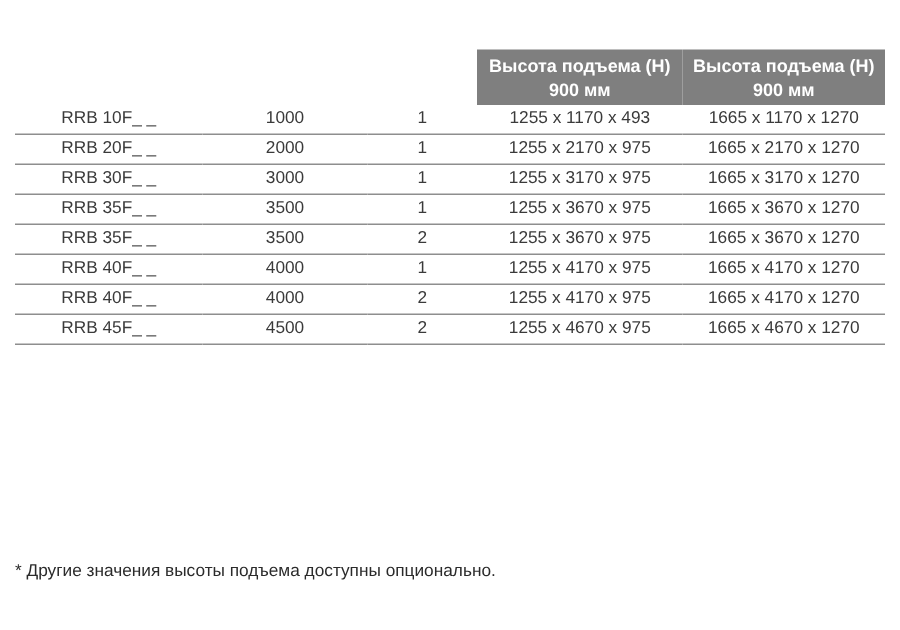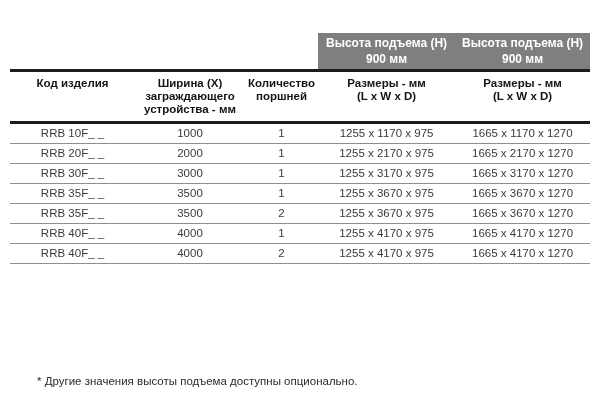--- a/index.html
+++ b/index.html
@@ -48,21 +48,21 @@
     border-bottom:1px solid var(--rule-light,#8e8e8e);
     color:var(--data-text,#3a3a3a);
     font-size:11.5px;font-weight:400;line-height:13px;
     text-align:center;vertical-align:middle;
     padding:3px 2px 3px;height:19px;background:#fff;
   }
 
   .footnote{
     position:absolute;left:10px;top:374px;
     color:var(--footnote-text,#2b2b2b);
-    font-size:11.5px;line-height:14px;margin-left:27px;
+    font-size:11.5px;line-height:14px;
   }
 </style>
 </head>
 <body>
 
 <div class="page">
 
   <table class="spec">
     <colgroup>
       <col class="c1">
@@ -76,40 +76,27 @@
         <td class="band-spacer" colspan="3"></td>
         <th class="band">
           <div>Высота подъема (H)</div>
           <div>900 мм</div>
         </th>
         <th class="band">
           <div>Высота подъема (H)</div>
           <div>900 мм</div>
         </th>
       </tr>
-      <tr class="cols-row">
-        <th>Код изделия</th>
-        <th>Ширина (X) заграждающего устройства - мм</th>
-        <th>Количество поршней</th>
-        <th>
-          <div>Размеры - мм</div>
-          <div>(L x W x D)</div>
-        </th>
-        <th>
-          <div>Размеры - мм</div>
-          <div>(L x W x D)</div>
-        </th>
-      </tr>
     </thead>
     <tbody>
         <tr>
     <td>RRB 10F_ _</td>
     <td>1000</td>
     <td>1</td>
-    <td>1255 x 1170 x 975</td>
+    <td>1255 x 1170 x 493</td>
     <td>1665 x 1170 x 1270</td>
   </tr>
         <tr>
     <td>RRB 20F_ _</td>
     <td>2000</td>
     <td>1</td>
     <td>1255 x 2170 x 975</td>
     <td>1665 x 2170 x 1270</td>
   </tr>
         <tr>
@@ -140,17 +127,24 @@
     <td>1255 x 4170 x 975</td>
     <td>1665 x 4170 x 1270</td>
   </tr>
         <tr>
     <td>RRB 40F_ _</td>
     <td>4000</td>
     <td>2</td>
     <td>1255 x 4170 x 975</td>
     <td>1665 x 4170 x 1270</td>
   </tr>
+        <tr>
+    <td>RRB 45F_ _</td>
+    <td>4500</td>
+    <td>2</td>
+    <td>1255 x 4670 x 975</td>
+    <td>1665 x 4670 x 1270</td>
+  </tr>
       </tbody>
   </table>
 
   <div class="footnote">* Другие значения высоты подъема доступны опционально.</div>
 </div>
 
 </body></html>

